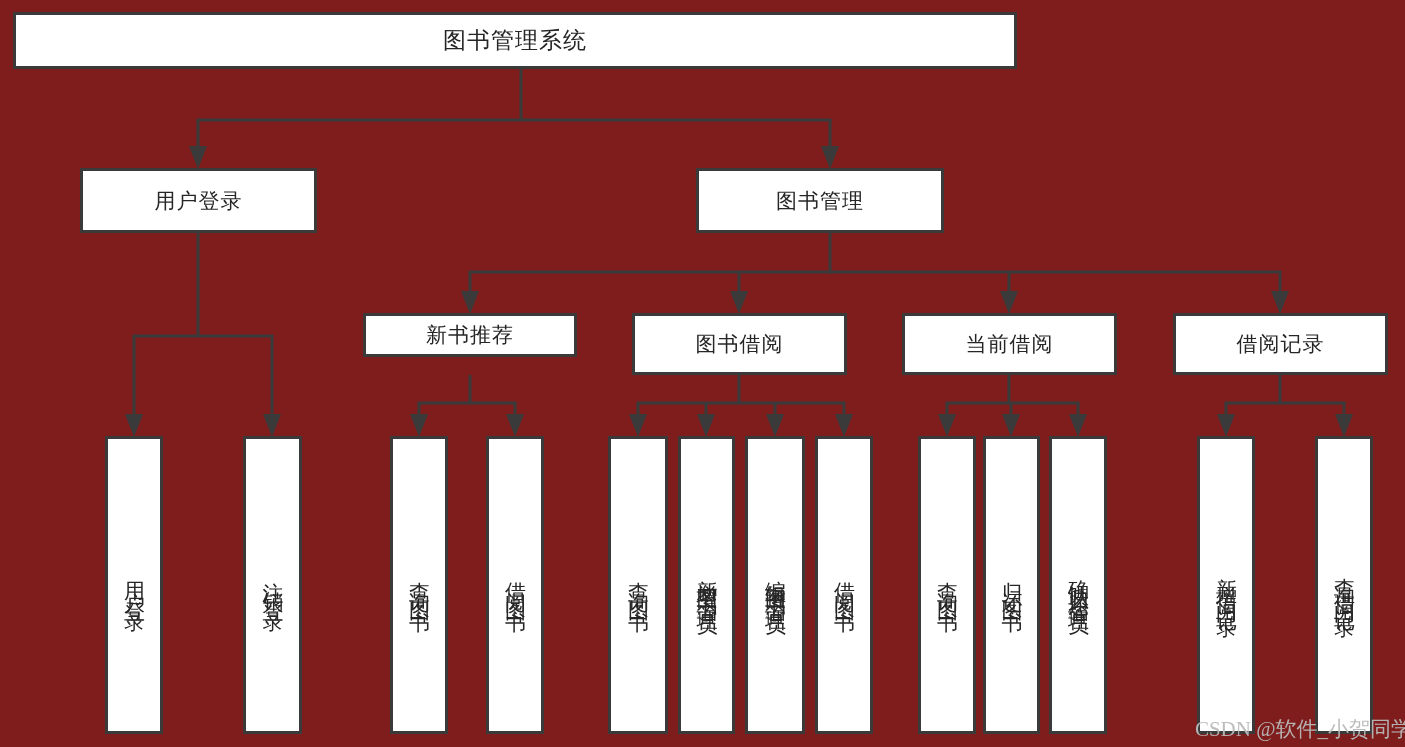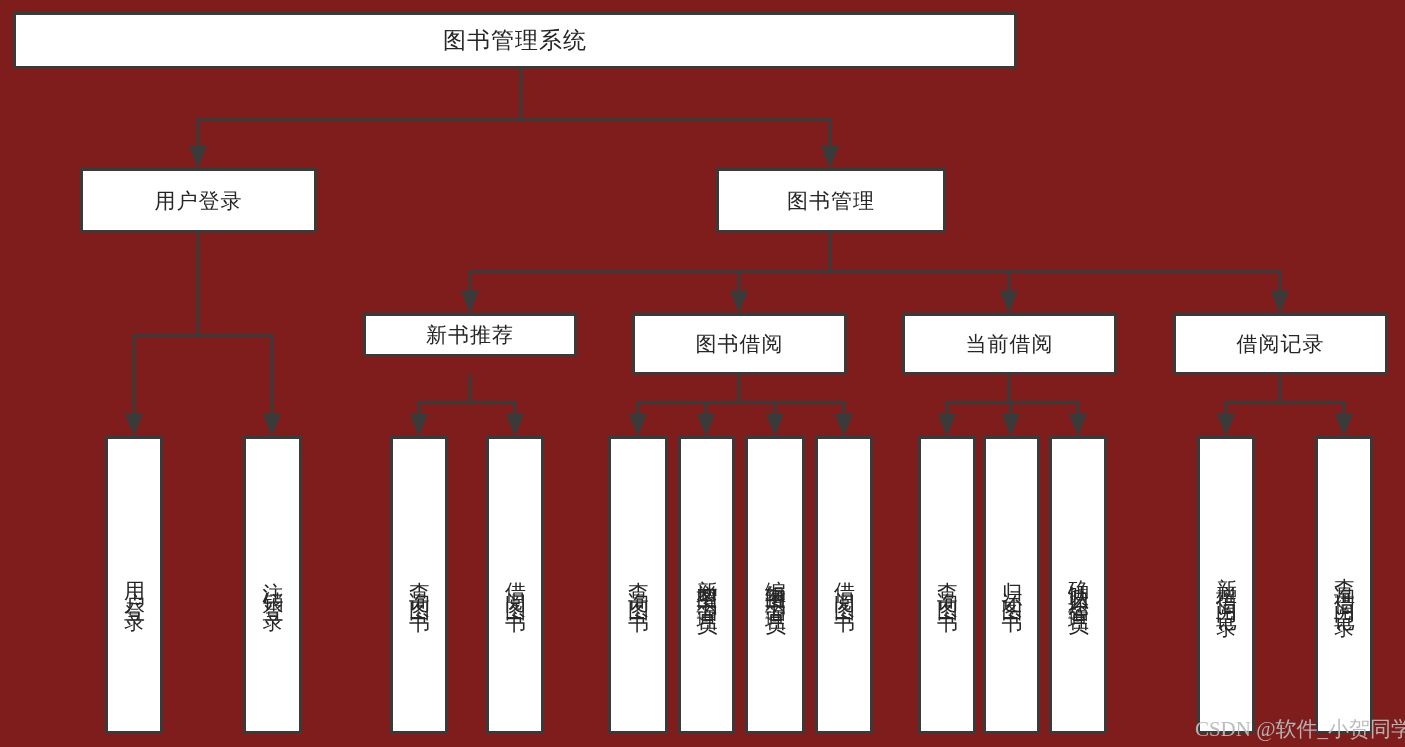--- a/index.html
+++ b/index.html
@@ -131,21 +131,21 @@
       <path d="M1069 414 L1087 414 L1078 437 Z"></path>
 
       <path d="M1217 414 L1235 414 L1226 437 Z"></path>
       <path d="M1335 414 L1353 414 L1344 437 Z"></path>
     </g>
   </svg>
 
   <div class="box root" style="left:13px; top:12px; width:1004px; height:57px;">图书管理系统</div>
 
   <div class="box hnode" style="left:80px; top:168px; width:237px; height:65px;">用户登录</div>
-  <div class="box hnode" style="left:716px; top:168px; width:230px; height:65px;">图书管理</div>
+  <div class="box hnode" style="left:696px; top:168px; width:248px; height:65px;">图书管理</div>
 
   <div class="box hnode" style="left:363px; top:313px; width:214px; height:44px;">新书推荐</div>
   <div class="box hnode" style="left:902px; top:313px; width:215px; height:62px;">当前借阅</div>
   <div class="box hnode" style="left:632px; top:313px; width:215px; height:62px;">图书借阅</div>
   <div class="box hnode" style="left:1173px; top:313px; width:215px; height:62px;">借阅记录</div>
 
   <div class="box leaf" style="left:105px; top:436px; width:58px; height:298px;">
     <span class="vlabel">用户登录</span>
   </div>
   <div class="box leaf" style="left:243px; top:436px; width:59px; height:298px;">

